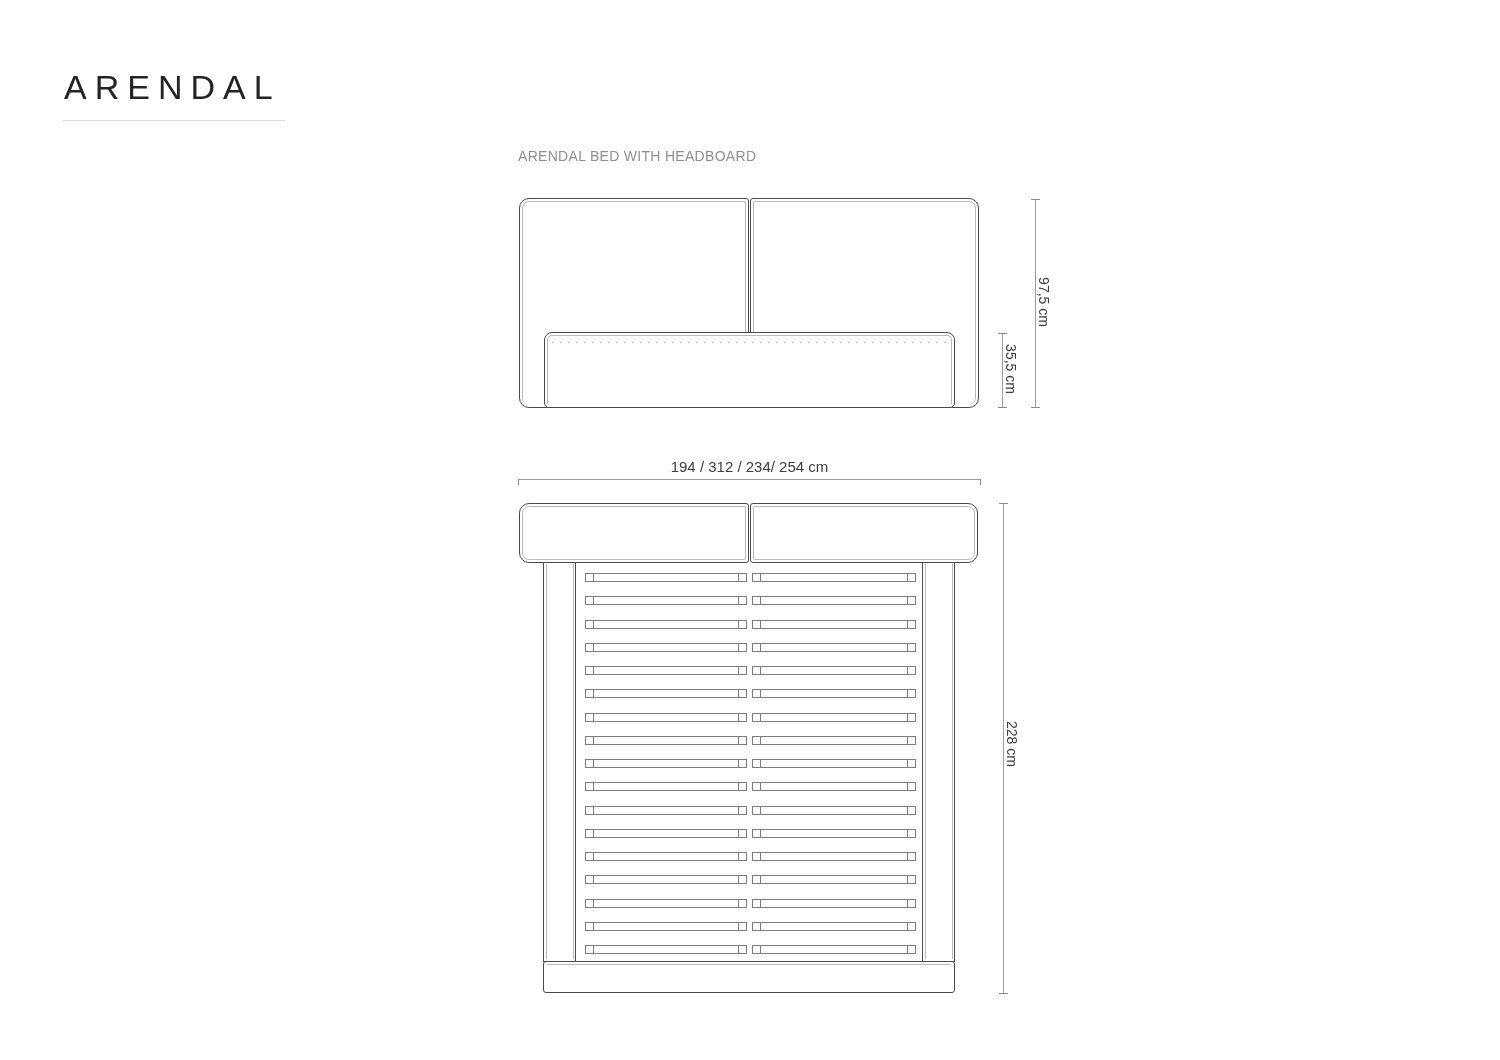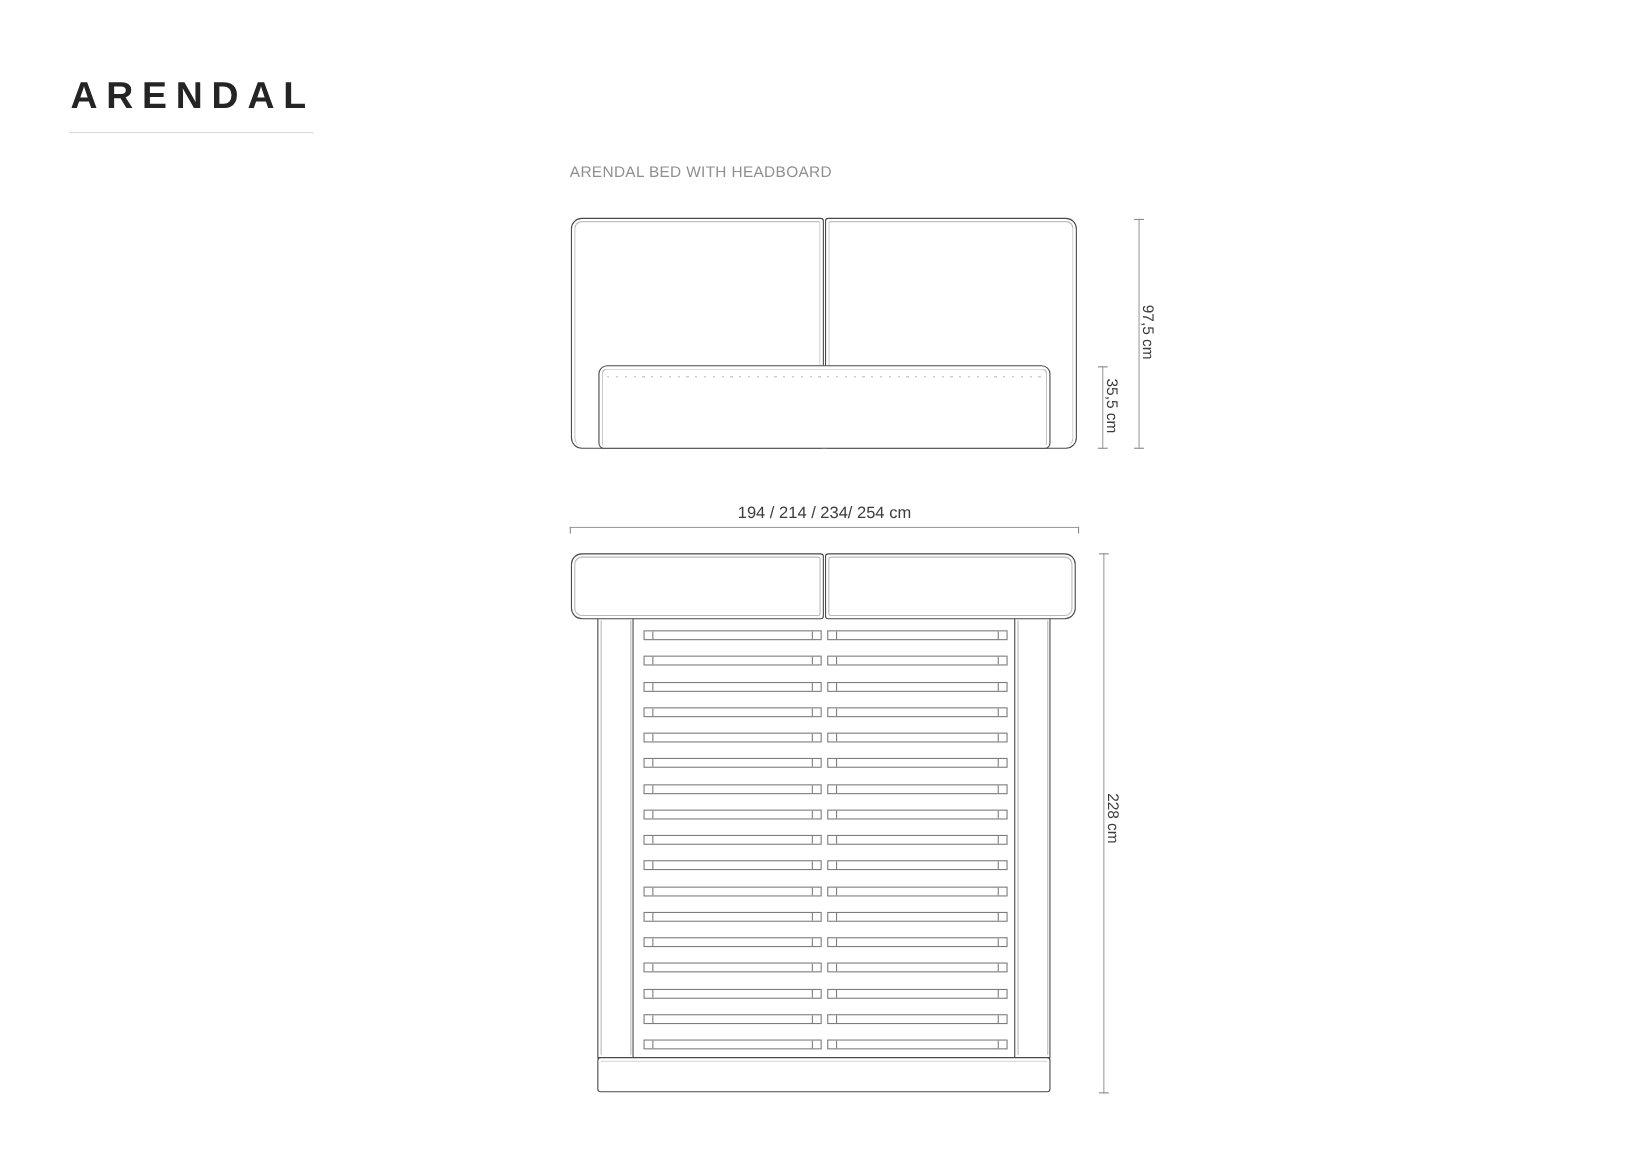--- a/index.html
+++ b/index.html
@@ -11,21 +11,21 @@
     font-family: "Liberation Sans", "DejaVu Sans", sans-serif;
     overflow: hidden;
   }
 
   
   .title {
     position: absolute;
     left: 64px; top: 68px;
     font-size: 34px;
     letter-spacing: 8px;
-    font-weight: 700;
+    font-weight: 400;
     color: #242424;
   }
   .title-underline {
     position: absolute;
     left: 63px; top: 120px;
     width: 222px; height: 1px;
     background: #d9d9d9;
   }
   .subtitle {
     position: absolute;
@@ -155,21 +155,21 @@
     <div class="dim-label-v" style="left:1044px; top:302px;">97,5 cm</div>
 
     <div class="dim-line" style="left:1002px; top:333px; width:1px; height:75px;"></div>
     <div class="dim-tick" style="left:998px; top:333px; width:9px; height:1px;"></div>
     <div class="dim-tick" style="left:998px; top:407px; width:9px; height:1px;"></div>
     <div class="dim-label-v" style="left:1011px; top:369px;">35,5 cm</div>
   </div>
 
   <div>
 
-    <div class="dim-label" style="left:518px; top:458px; width:463px; text-align:center;">194 / 214 / 234/ 254 cm</div>
+    <div class="dim-label" style="left:518px; top:458px; width:463px; text-align:center;">194 / 312 / 234/ 254 cm</div>
     <div class="dim-line" style="left:518px; top:479px; width:463px; height:1px;"></div>
     <div class="dim-tick" style="left:518px; top:479px; width:1px; height:6px;"></div>
     <div class="dim-tick" style="left:980px; top:479px; width:1px; height:6px;"></div>
 
     <div class="outline rail rail-left">
       <div class="inner-line"></div>
     </div>
     <div class="outline rail rail-right">
       <div class="inner-line"></div>
     </div>

